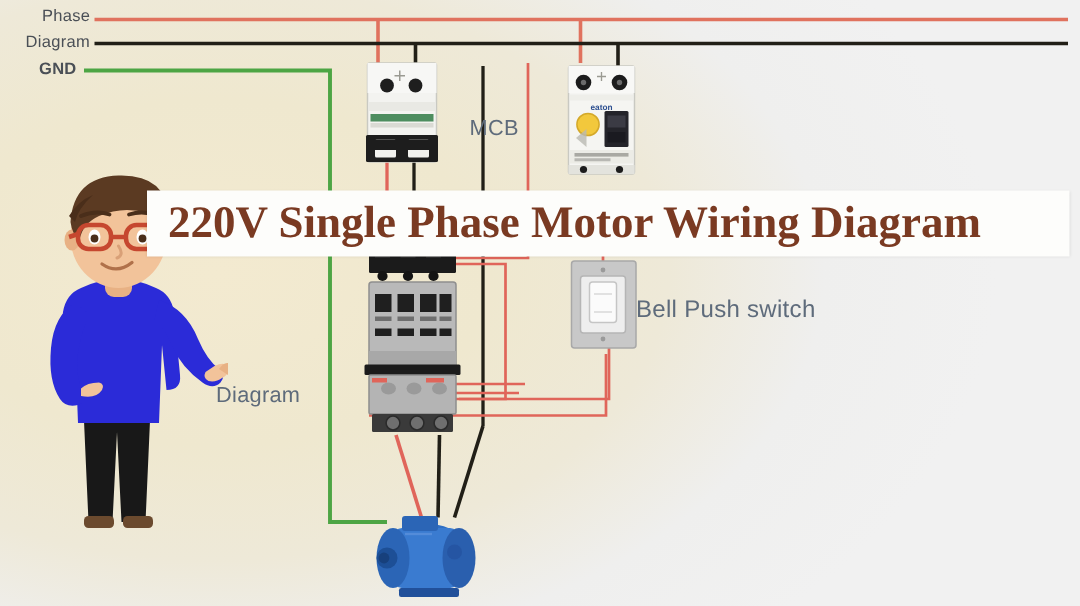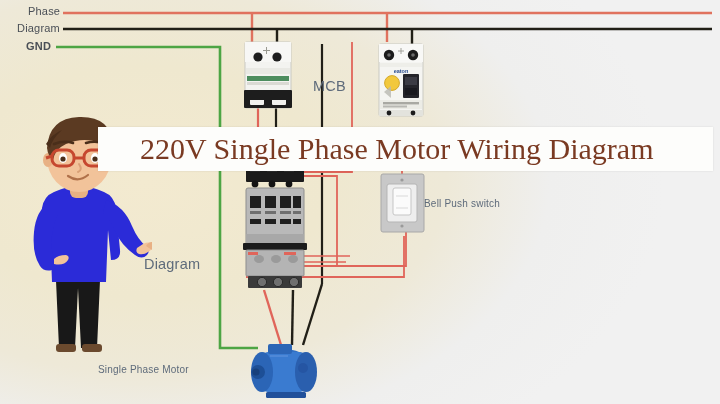--- a/index.html
+++ b/index.html
@@ -18,37 +18,36 @@
   svg.layer{position:absolute;left:0;top:0;width:720px;height:404px;}
 
   
   .lbl{
     position:absolute;white-space:nowrap;
     font-family:"Liberation Sans", sans-serif;
     color:#5d6a78;letter-spacing:.2px;
   }
   .lbl.tiny{font-size:11px;color:#4a4f56;}
   .lbl.mid{font-size:14.5px;color:#5e6b7b;}
-  .lbl.mid2{font-size:10px;color:#5e6b7b;}
+  .lbl.mid2{font-size:16px;color:#5e6b7b;}
 
   
   #banner{
     position:absolute;left:98px;top:127px;width:615px;height:44px;
     background:#fdfdfb;
     box-shadow:0 0 2px rgba(0,0,0,.10);
     display:flex;align-items:center;
   }
   #banner .ttl{
     font-family:"Liberation Serif", serif;
     font-size:30px;line-height:1;
     color:#7a3a22;
     padding-left:14px;
     white-space:nowrap;
-    font-weight:400;
-    margin-left:28px;
+    font-weight:700;
   }
 
   
   #man{position:absolute;left:2px;top:104px;width:150px;height:300px;}
 </style>
 </head>
 <body>
 
 <div id="stage">
 
@@ -253,15 +252,14 @@
     <span class="ttl">220V Single Phase Motor Wiring Diagram</span>
   </div>
 
   <span class="lbl tiny" style="left:28px;top:5px;">Phase</span>
   <span class="lbl tiny" style="left:17px;top:22px;">Diagram</span>
   <span class="lbl tiny" style="left:26px;top:40px;font-weight:bold;">GND</span>
 
   <span class="lbl mid" style="left:313px;top:78px;">MCB</span>
   <span class="lbl mid" style="left:144px;top:256px;">Diagram</span>
   <span class="lbl mid2" style="left:424px;top:198px;">Bell Push switch</span>
-  <span class="lbl mid2" style="left:98px;top:364px;">Single Phase Motor</span>
 
 </div>
 
 </body></html>

